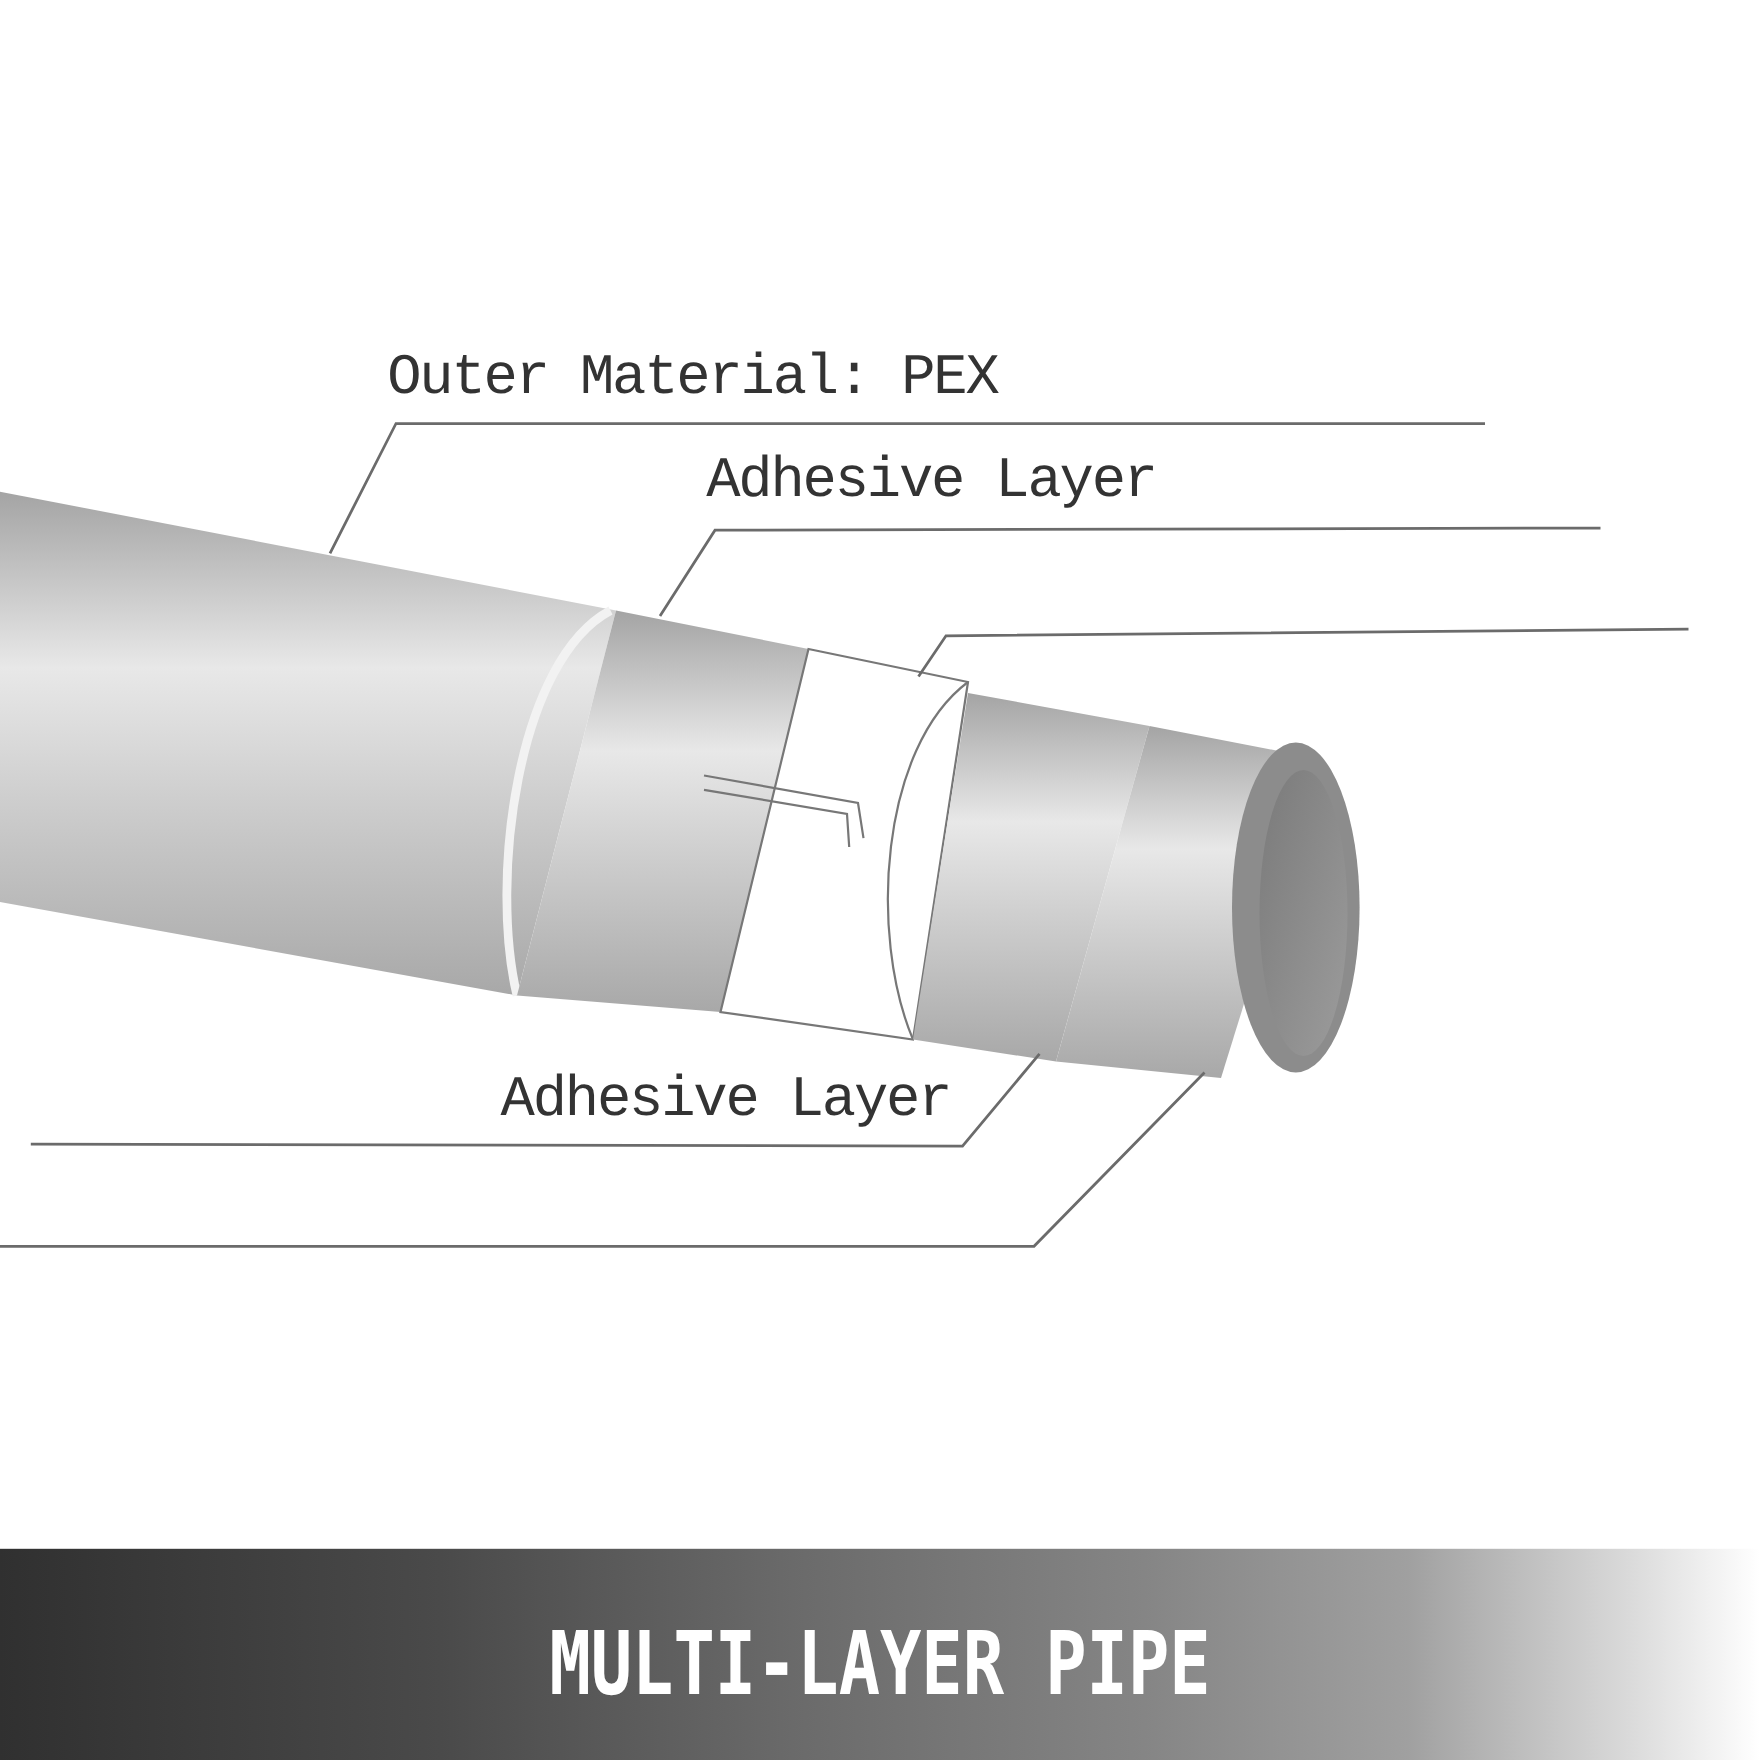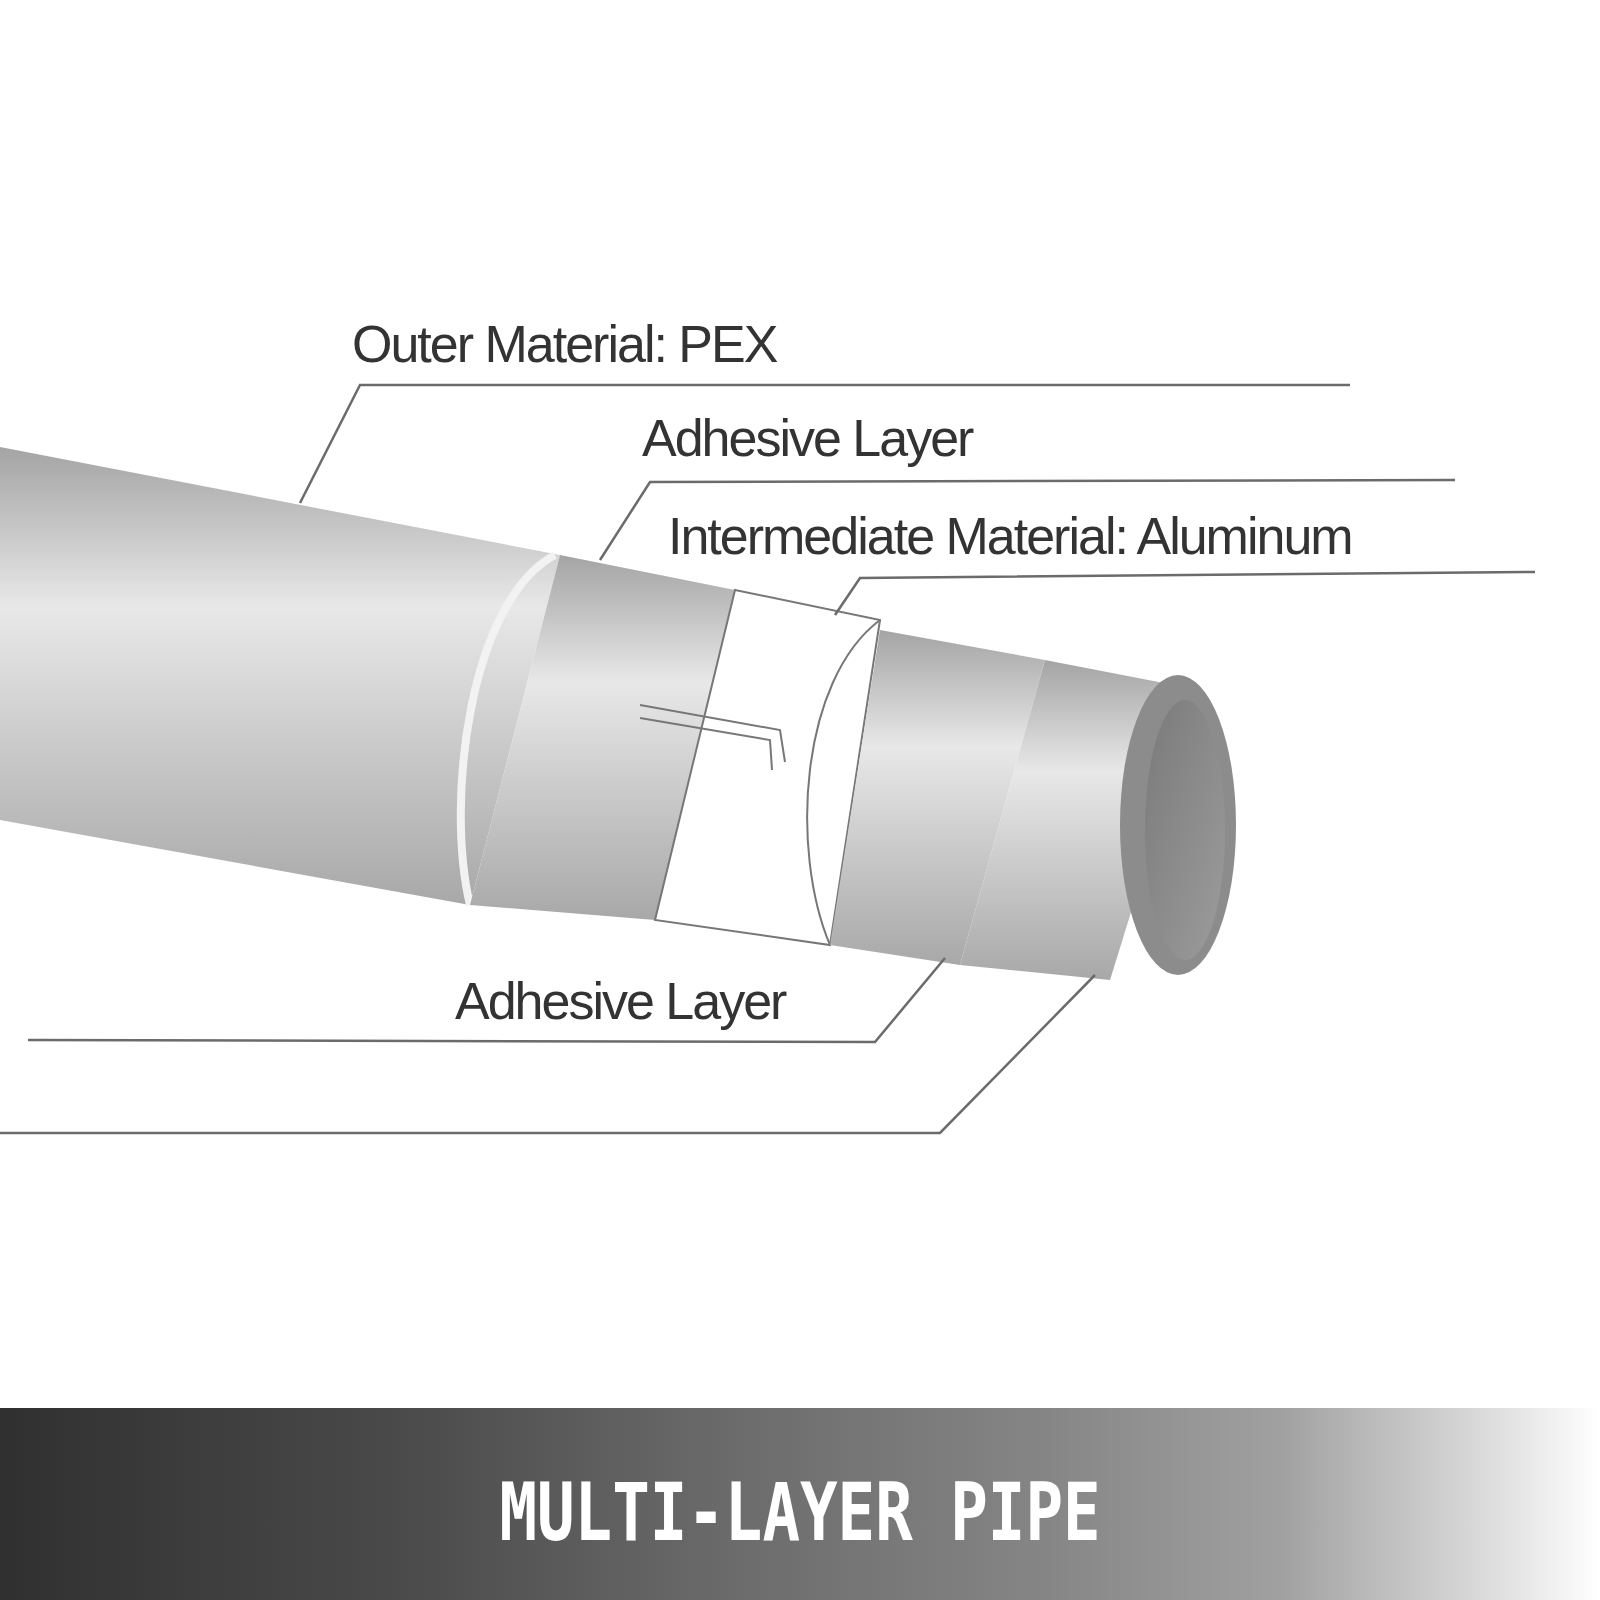--- a/index.html
+++ b/index.html
@@ -1,18 +1,18 @@
 <!DOCTYPE html>
 <html><head>
 <meta charset="utf-8">
 <style>
   html, body { margin:0; padding:0; }
   body { width:1600px; height:1600px; background:#ffffff; position:relative; overflow:hidden; font-family:"DejaVu Sans", sans-serif; }
   #stage { position:absolute; left:0; top:0; width:1600px; height:1410px; }
-  .label { position:absolute; color:#333333; font-family:Liberation Sans, sans-serif; font-size:52px; letter-spacing:-2px; white-space:nowrap; line-height:1; }
+  .label { position:absolute; color:#333333; font-family:Liberation Mono, monospace; font-size:52px; letter-spacing:-2px; white-space:nowrap; line-height:1; }
   #banner { position:absolute; left:0; top:1408px; width:1600px; height:192px;
     background:linear-gradient(90deg,#303030 0%,#4a4a4a 25%,#6a6a6a 45%,#858585 65%,#a0a0a0 80%,#dcdcdc 93%,#ffffff 100%); }
   #banner-title { position:absolute; left:0; right:0; top:58px; text-align:center; color:#ffffff;
     font-family:"DejaVu Sans Mono", monospace; font-weight:bold; font-size:80px; letter-spacing:0px;
     transform:scaleX(0.78); transform-origin:50% 50%; }
 </style>
 </head>
 <body>
 
 <div id="stage">
@@ -51,19 +51,18 @@
       <polyline points="300,503 360,385 1350,385"></polyline>
       <polyline points="600,560 650,482 1455,480"></polyline>
       <polyline points="835,615 860,578 1535,572"></polyline>
       <polyline points="945,958 875,1042 28,1040"></polyline>
       <polyline points="1095,975 940,1133 0,1133"></polyline>
     </g>
   </svg>
 
   <div class="label" style="left:352px; top:318px;">Outer Material: PEX</div>
   <div class="label" style="left:642px; top:412px;">Adhesive Layer</div>
-  <div class="label" style="left:668px; top:510px;">Intermediate Material: Aluminum</div>
   <div class="label" style="left:455px; top:975px;">Adhesive Layer</div>
 </div>
 
 <div id="banner">
   <div id="banner-title">MULTI-LAYER PIPE</div>
 </div>
 
 </body></html>

